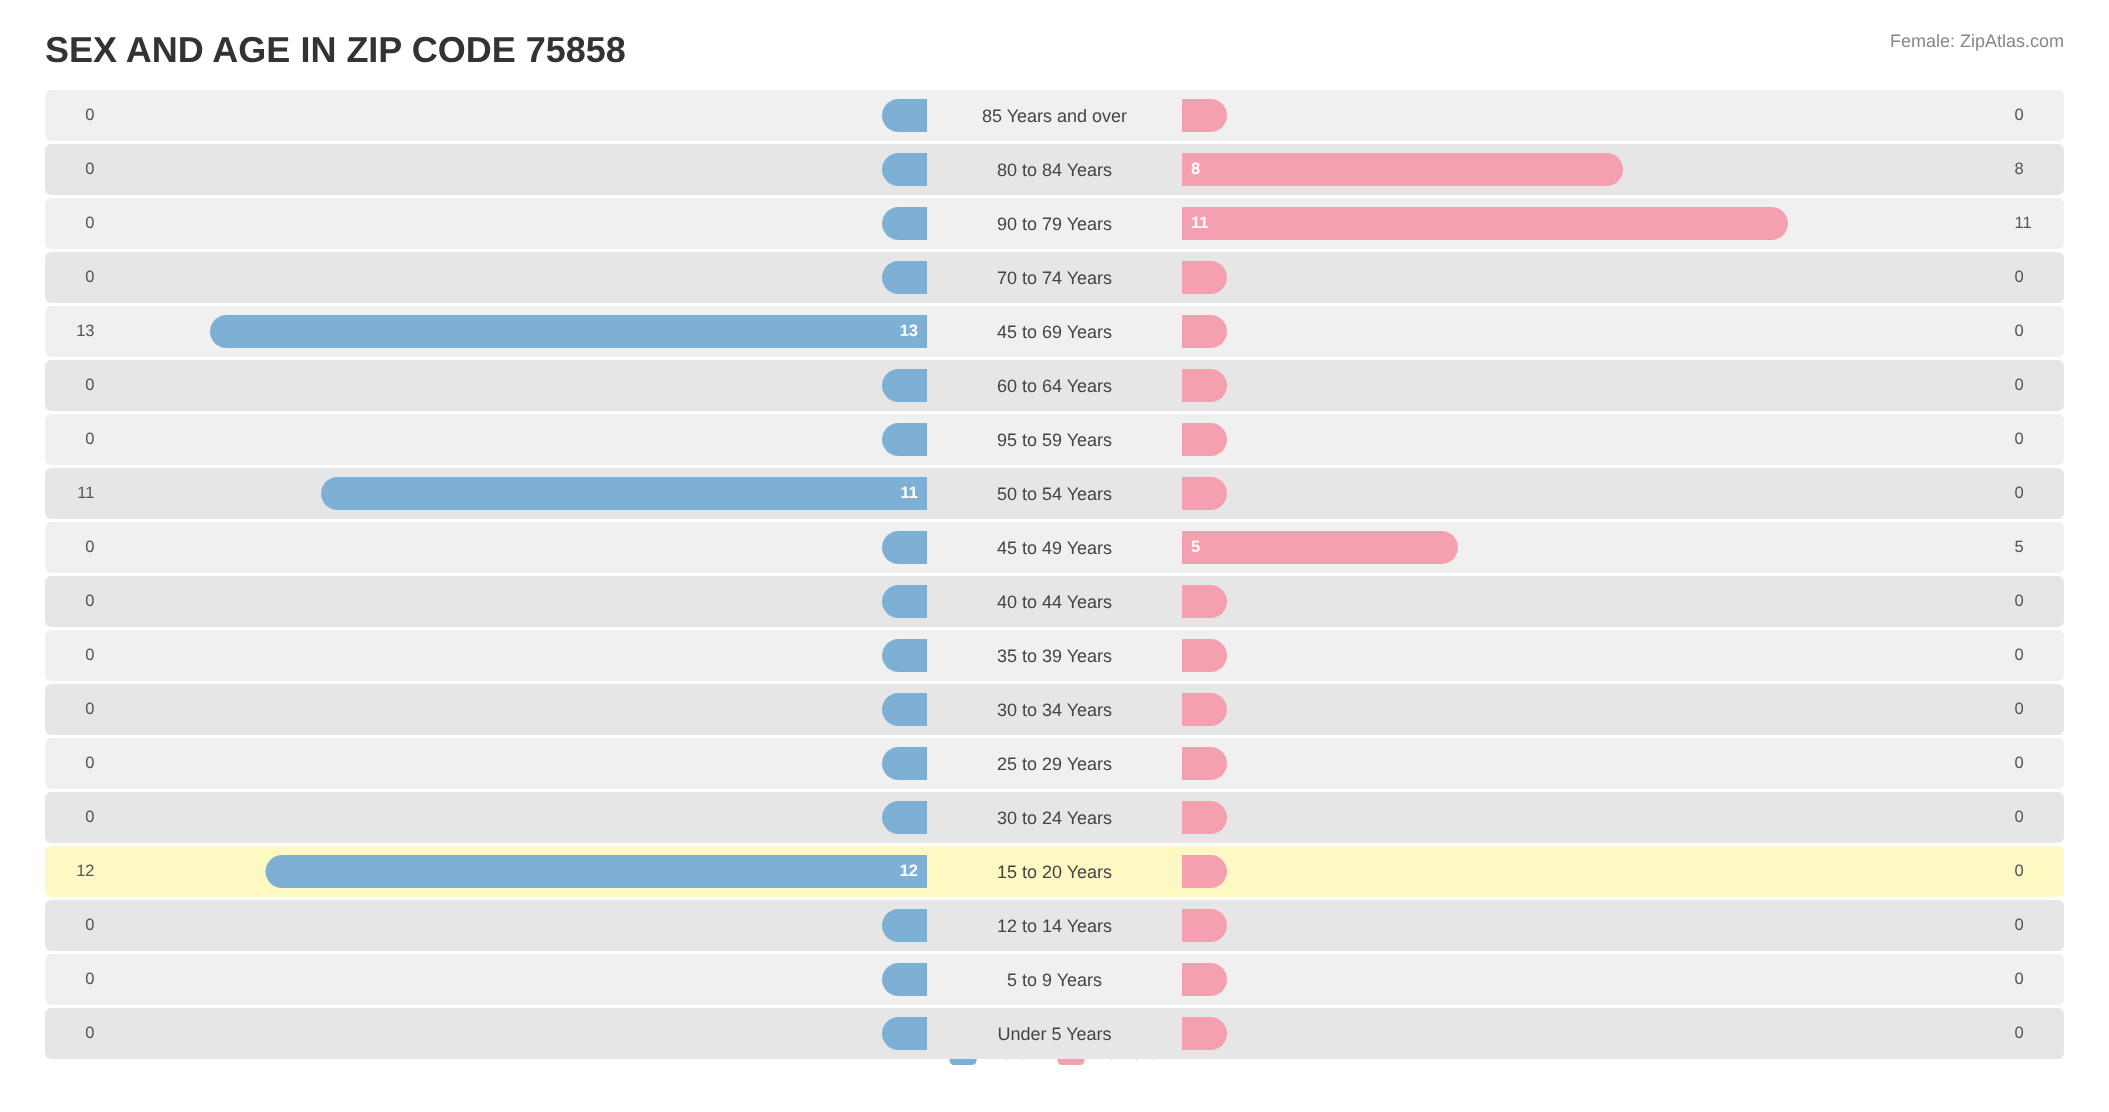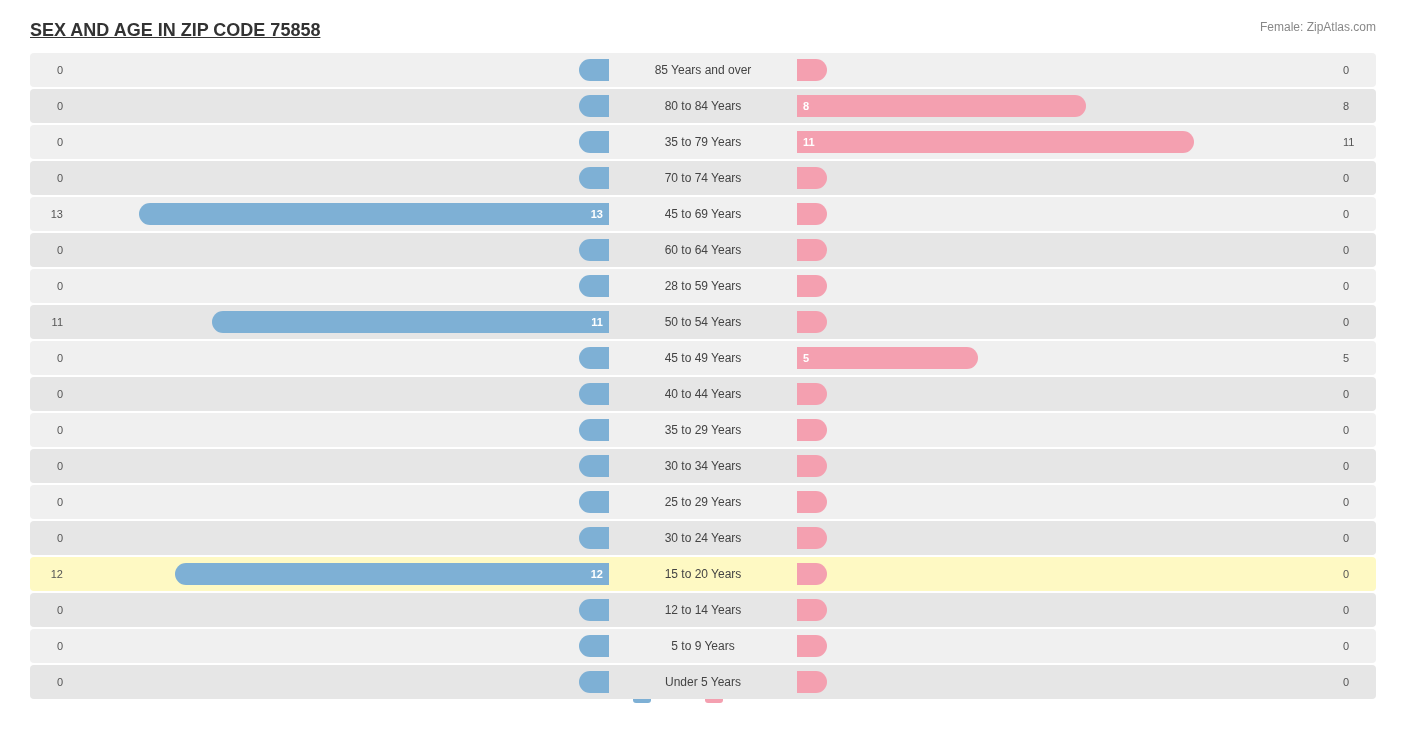--- a/index.html
+++ b/index.html
@@ -10,25 +10,24 @@
       height: 741px;
       overflow: hidden;
     }
     .chart-container {
       width: 1406px;
       height: 741px;
       padding: 20px 30px 50px 30px;
       position: relative;
     }
     .chart-title {
-      font-size: 18px;
+      font-size: 24px;
       font-weight: bold;
       color: #333;
       margin-bottom: 12px;
-      text-decoration: underline;
     }
     .source-label {
       position: absolute;
       top: 20px;
       right: 30px;
       font-size: 12px;
       color: #888;
     }
     .bars-area {
       position: relative;
@@ -118,21 +117,21 @@
       align-items: center;
       justify-content: flex-end;
     }
     .right-half {
       flex: 1;
       display: flex;
       align-items: center;
       justify-content: flex-start;
     }
     .center-label-wrap {
-      width: 188px;
+      width: 170px;
       text-align: center;
       font-size: 12px;
       color: #444;
       white-space: nowrap;
       flex-shrink: 0;
     }
     .outer-left-val {
       font-size: 11px;
       color: #555;
       width: 25px;
@@ -184,21 +183,21 @@
           </div>
           <span class="outer-right-val">8</span>
         </div>
       </div>
       <div class="full-row">
         <div class="bar-row-inner" style="background: rgb(240, 240, 240);">
           <span class="outer-left-val">0</span>
           <div class="left-half">
             <div class="male-bar" style="width: 30px;"></div>
           </div>
-          <div class="center-label-wrap">35 to 79 Years</div>
+          <div class="center-label-wrap">90 to 79 Years</div>
           <div class="right-half">
             <div class="female-bar" style="width: 73.3333%;">
               <span class="bar-value">11</span>
             </div>
           </div>
           <span class="outer-right-val">11</span>
         </div>
       </div>
       <div class="full-row">
         <div class="bar-row-inner" style="background: rgb(230, 230, 230);">
@@ -240,21 +239,21 @@
           </div>
           <span class="outer-right-val">0</span>
         </div>
       </div>
       <div class="full-row">
         <div class="bar-row-inner" style="background: rgb(240, 240, 240);">
           <span class="outer-left-val">0</span>
           <div class="left-half">
             <div class="male-bar" style="width: 30px;"></div>
           </div>
-          <div class="center-label-wrap">28 to 59 Years</div>
+          <div class="center-label-wrap">95 to 59 Years</div>
           <div class="right-half">
             <div class="female-bar" style="width: 30px;"></div>
           </div>
           <span class="outer-right-val">0</span>
         </div>
       </div>
       <div class="full-row">
         <div class="bar-row-inner" style="background: rgb(230, 230, 230);">
           <span class="outer-left-val">11</span>
           <div class="left-half">
@@ -296,21 +295,21 @@
           </div>
           <span class="outer-right-val">0</span>
         </div>
       </div>
       <div class="full-row">
         <div class="bar-row-inner" style="background: rgb(240, 240, 240);">
           <span class="outer-left-val">0</span>
           <div class="left-half">
             <div class="male-bar" style="width: 30px;"></div>
           </div>
-          <div class="center-label-wrap">35 to 29 Years</div>
+          <div class="center-label-wrap">35 to 39 Years</div>
           <div class="right-half">
             <div class="female-bar" style="width: 30px;"></div>
           </div>
           <span class="outer-right-val">0</span>
         </div>
       </div>
       <div class="full-row">
         <div class="bar-row-inner" style="background: rgb(230, 230, 230);">
           <span class="outer-left-val">0</span>
           <div class="left-half">

